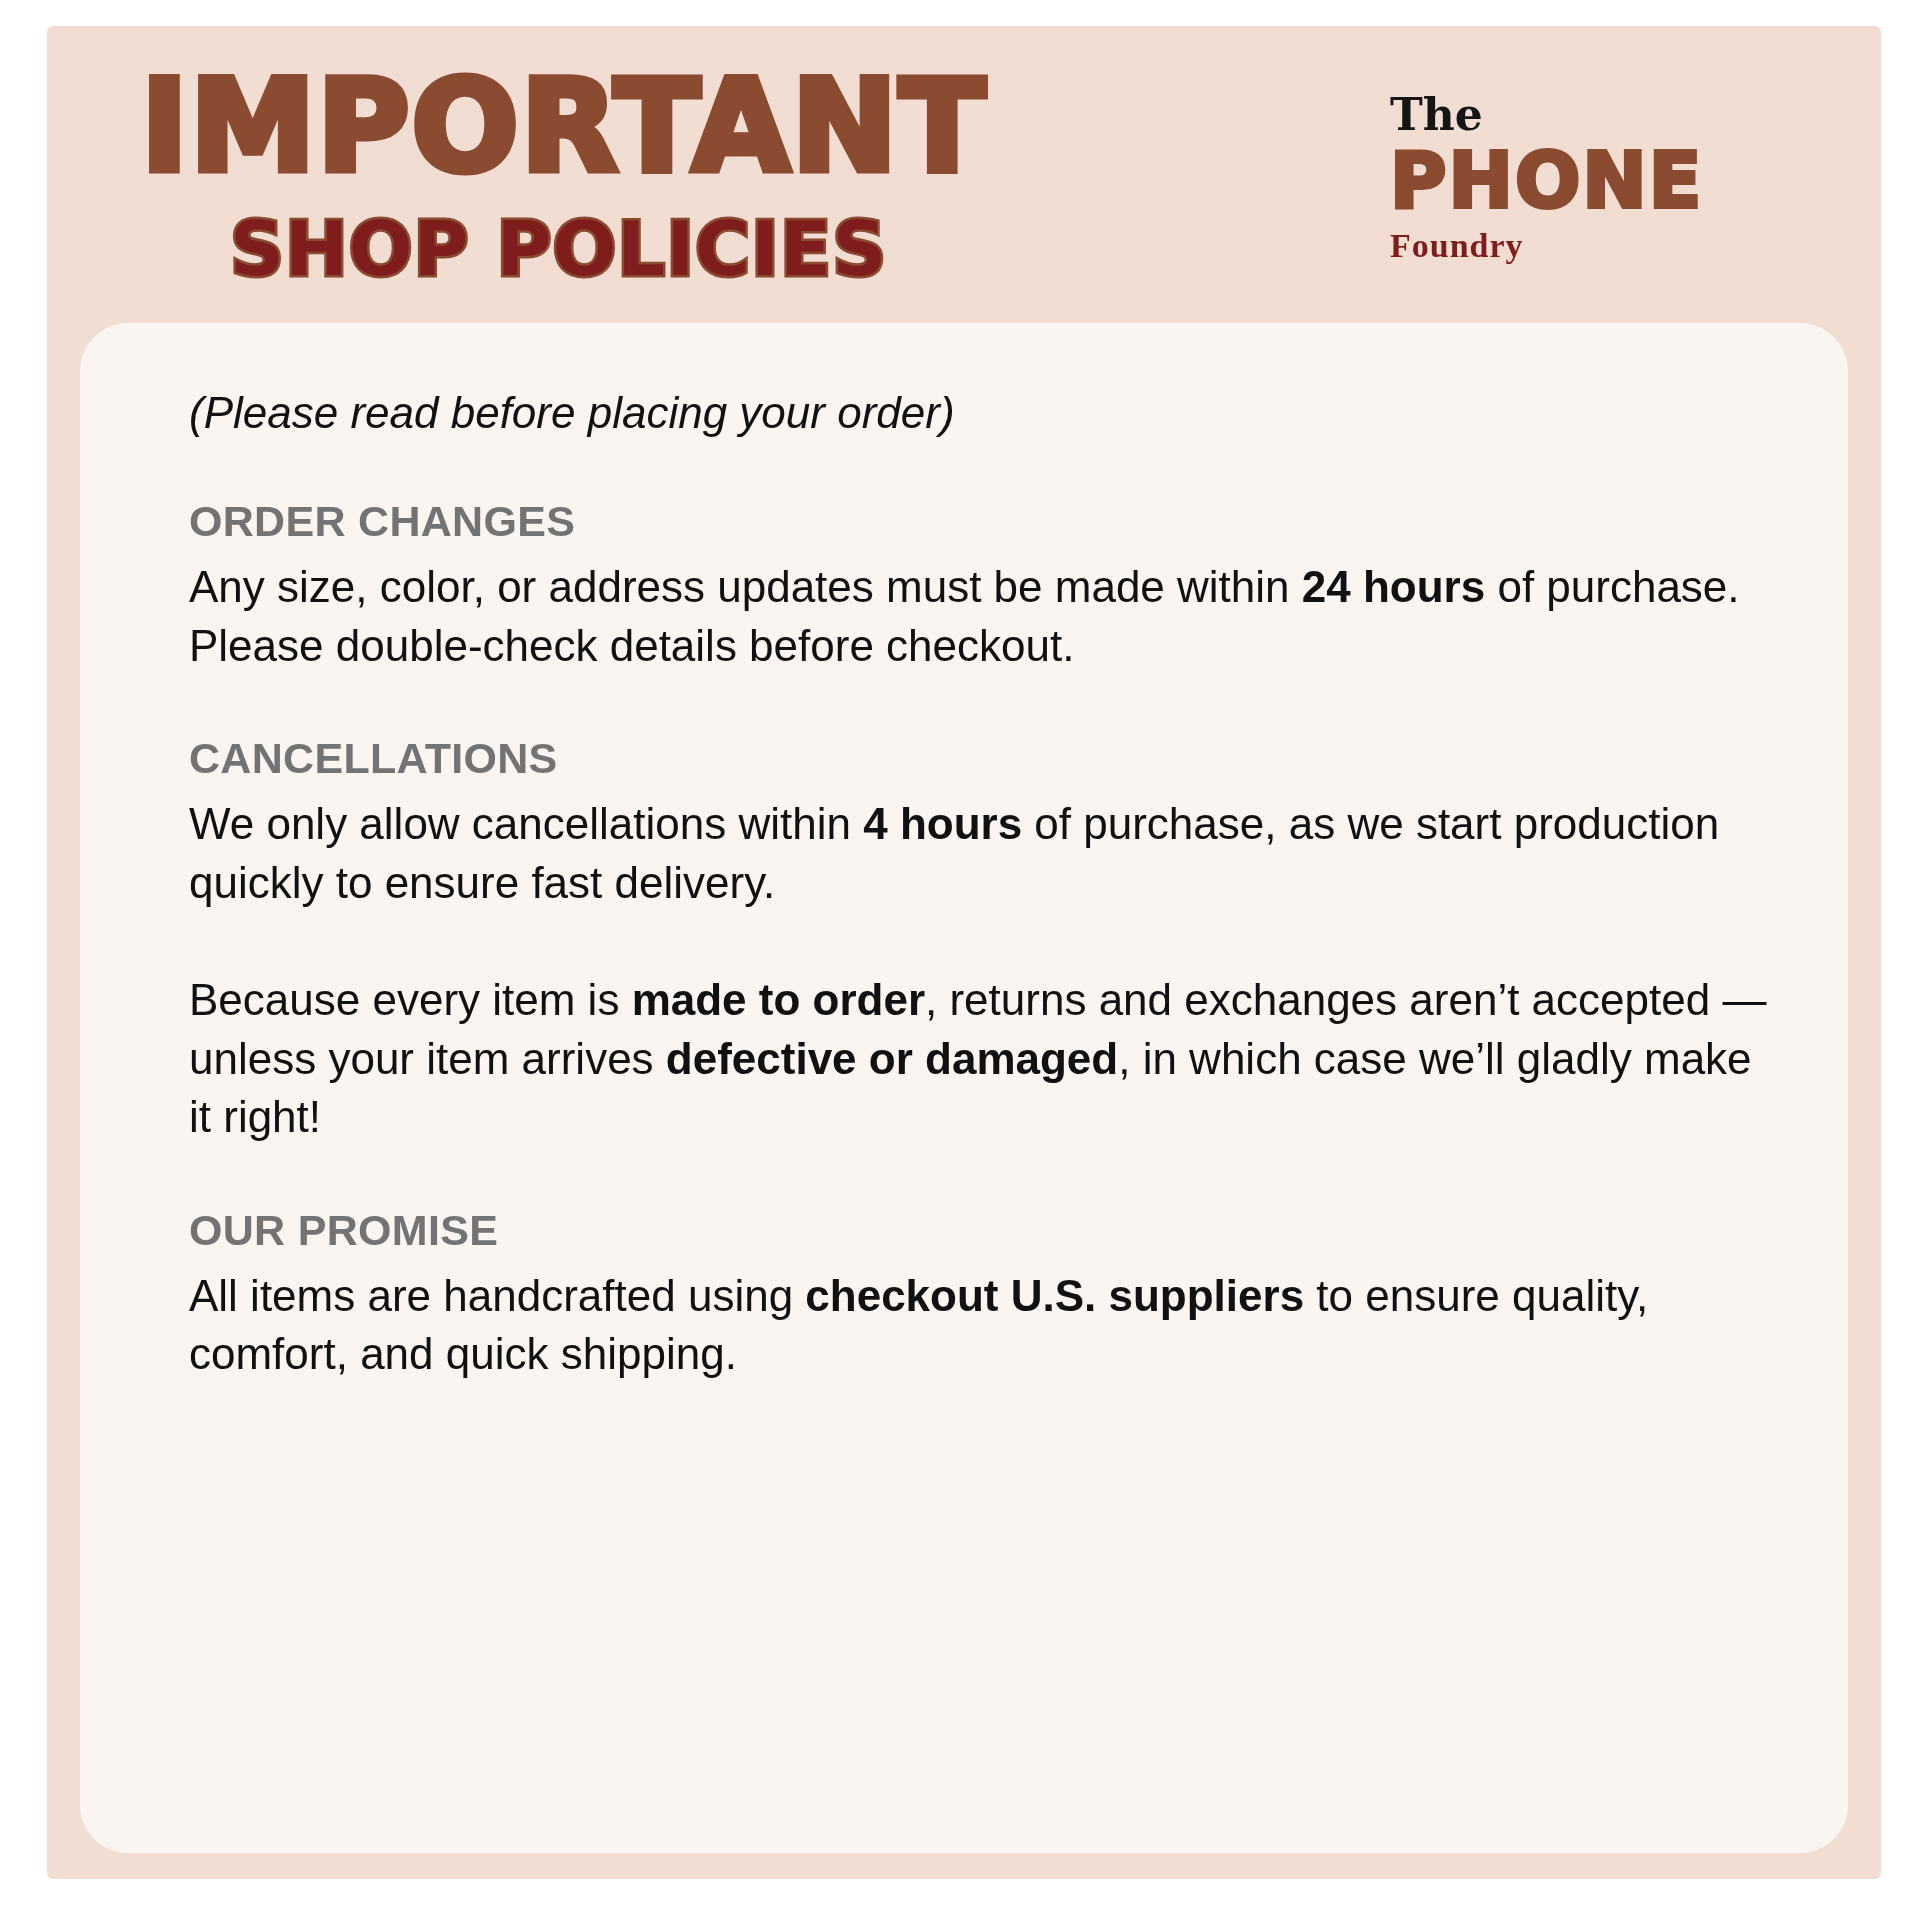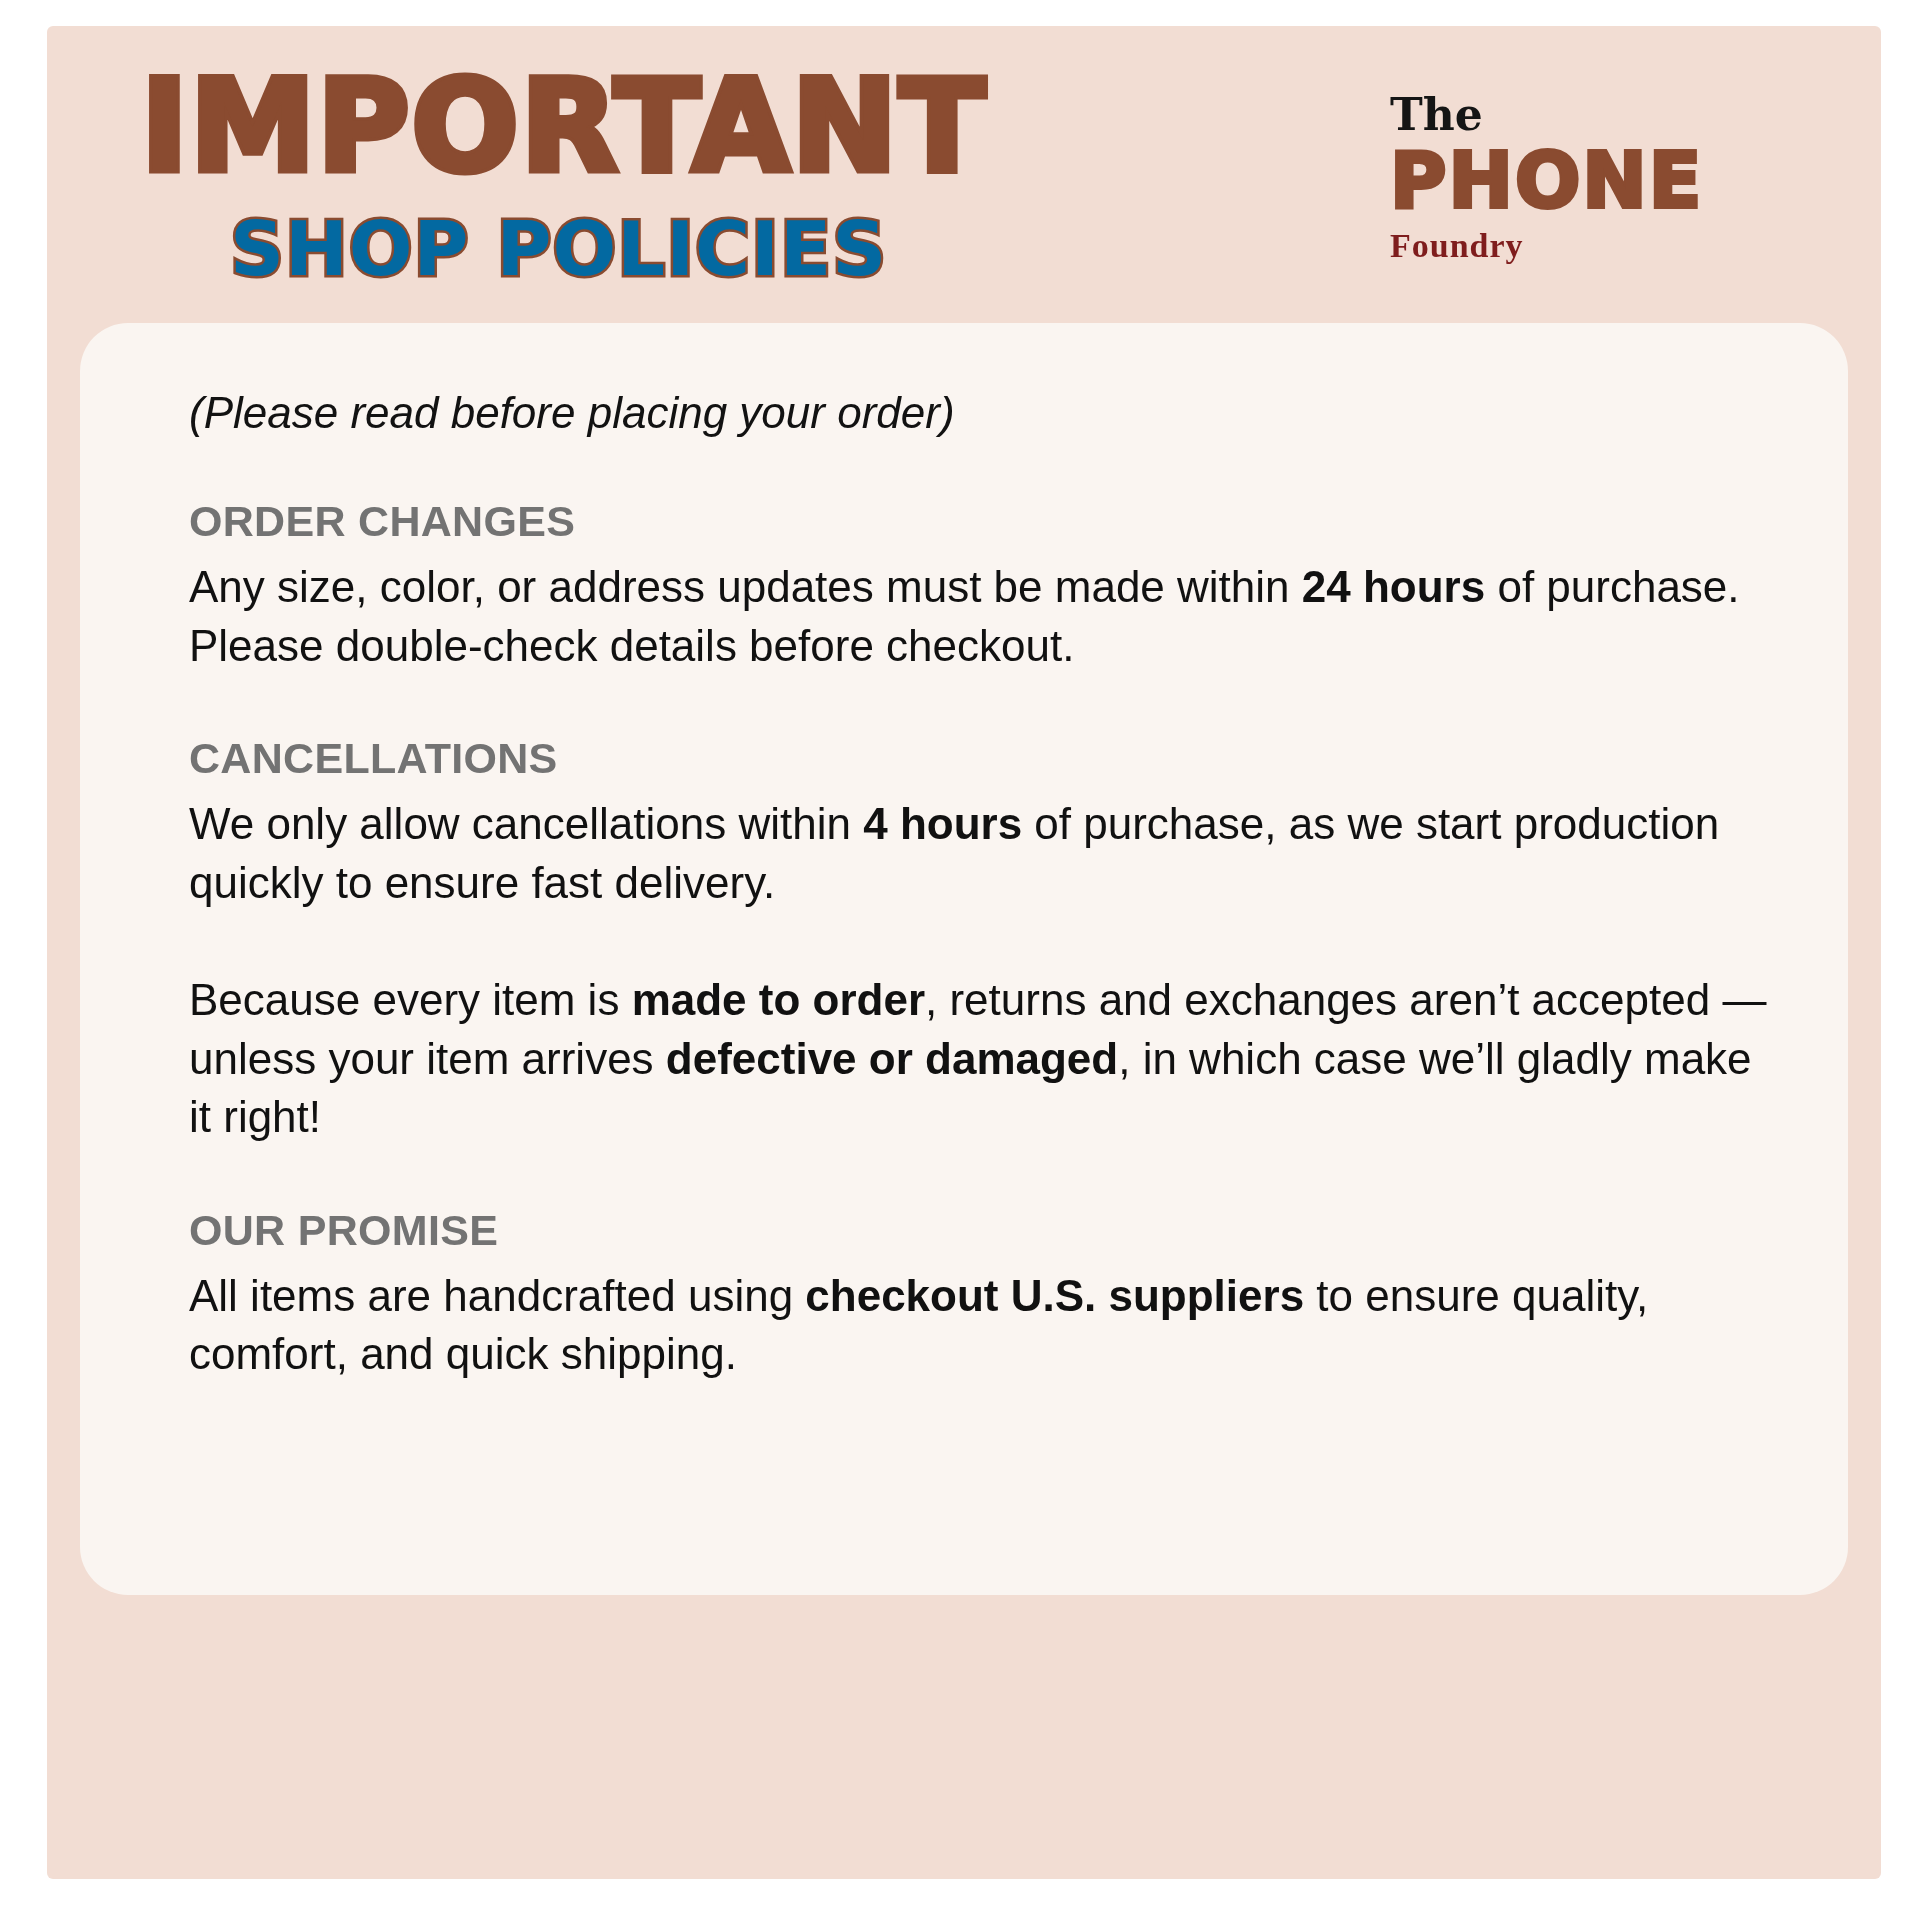--- a/index.html
+++ b/index.html
@@ -49,21 +49,21 @@
     -webkit-text-stroke: 7px #8a4b30;
     paint-order: stroke fill;
   }
 
   .title-sub {
     font-family: "DejaVu Sans", sans-serif;
     font-weight: bold;
     font-size: 75px;
     line-height: 1.0;
     letter-spacing: 1px;
-    color: #0369a1;
+    color: #7f1d1d;
     text-transform: uppercase;
     margin-top: 22px;
     margin-left: 89px;
     -webkit-text-stroke: 5px #8a4b30;
     paint-order: stroke fill;
   }
 
   .brand {
     position: absolute;
     right: 164px;
@@ -95,21 +95,21 @@
     letter-spacing: 1px;
     color: #7f1d1d;
     line-height: 1.2;
   }
 
   .panel {
     position: absolute;
     left: 33px;
     top: 297px;
     width: 1768px;
-    height: 1272px;
+    height: 1530px;
     background: #faf5f1;
     border-radius: 48px;
     box-sizing: border-box;
     padding: 65px 79px 0 79px;
   }
 
   .intro {
     font-size: 44px;
     font-style: italic;
     color: #121212;

